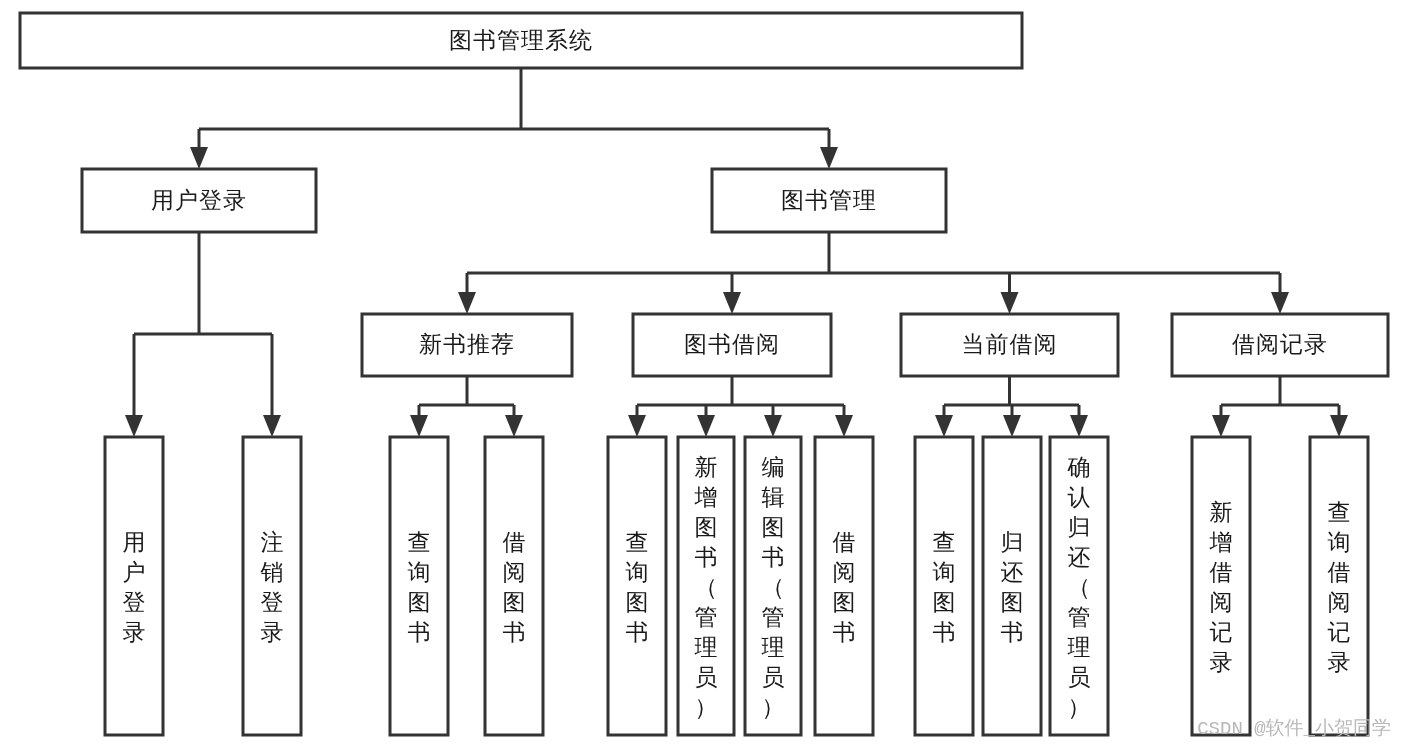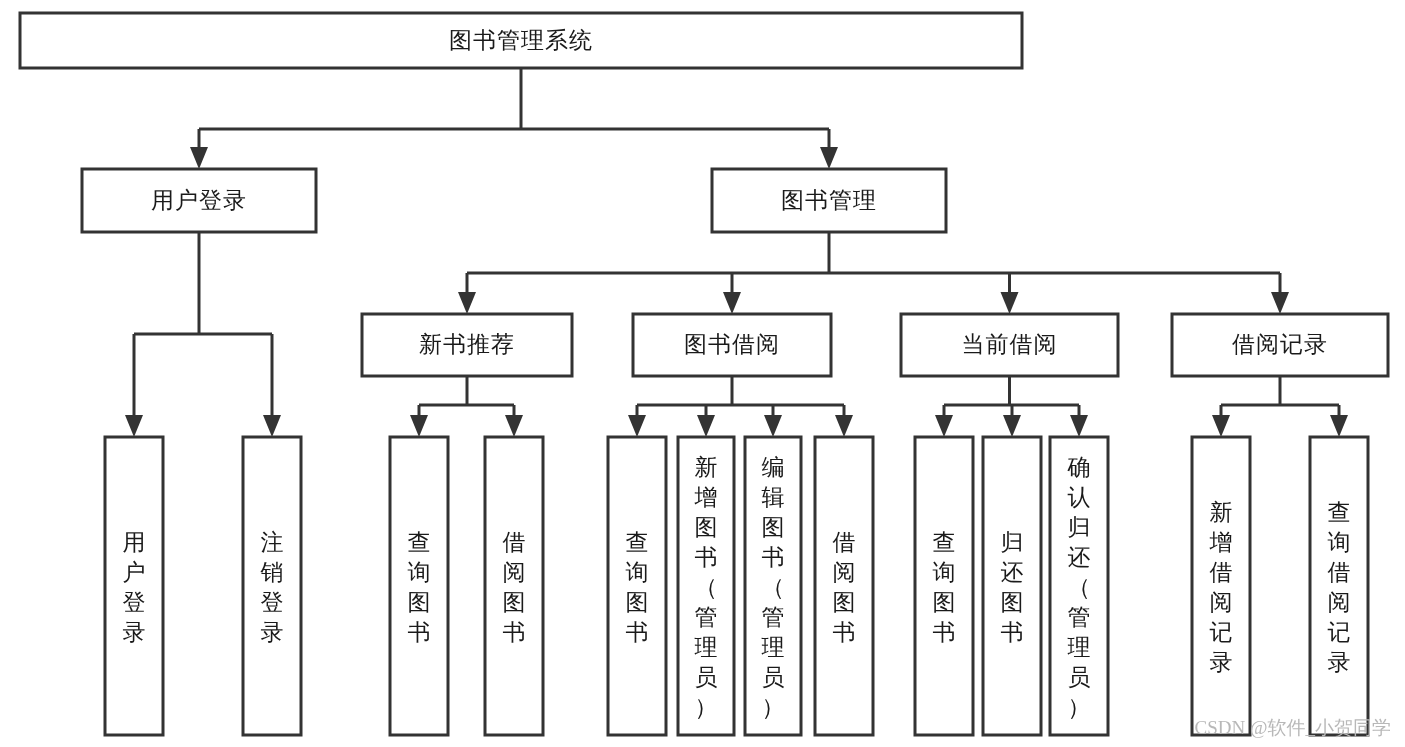--- a/index.html
+++ b/index.html
@@ -56,21 +56,21 @@
     font-family: "Liberation Sans", "DejaVu Sans", sans-serif;
     font-size: 23px;
     fill: #1a1a1a;
     text-anchor: middle;
     letter-spacing: 0px;
   }
   .watermark-text {
     position: absolute;
     right: 14px;
     bottom: 6px;
-    font-family: Liberation Serif, serif;
+    font-family: Liberation Mono, monospace;
     font-size: 19px;
     color: #b8b8b8;
     white-space: nowrap;
     user-select: none;
   }
 </style>
 </head>
 <body>
 
 <div id="diagram-root">

